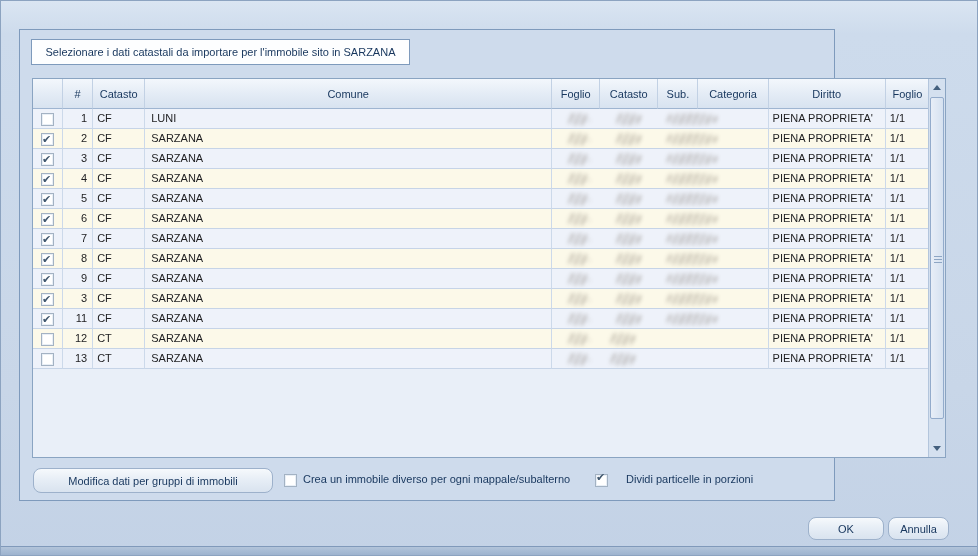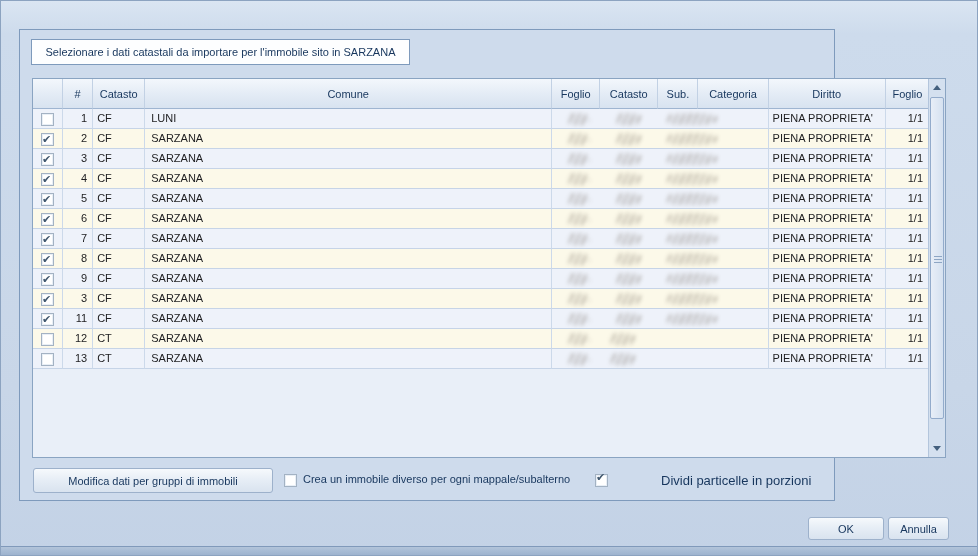--- a/index.html
+++ b/index.html
@@ -30,21 +30,21 @@
   td { height:20px; font-size:11px; line-height:19px; color:#1d1d1f;
     border-right:1px solid #ccd9ea; border-bottom:1px solid #c6d4e7;
     overflow:hidden; white-space:nowrap; }
   tr.row:nth-child(odd)  td { background:#eef2fa; }
   tr.row:nth-child(even) td { background:#fcf9e9; }
   .c0{width:30px}.c1{width:30px}.c2{width:52px}.c3{width:406px}.c4{width:48px}
   .c5{width:58px}.c6{width:40px}.c7{width:70px}.c8{width:117px}.c9{width:44px}
   td.num   { text-align:right; padding-right:5px; }
   td.txt   { text-align:left;  padding-left:4px; }
   td.com   { text-align:left;  padding-left:6px; }
-  td.quota { text-align:right; padding-right:6px; }
+  td.quota { text-align:right; padding-right:24px; }
   td.cbcell{ text-align:center; }
   td.redacted { position:relative; border-right:1px solid #ccd9ea; }
   .sm { position:absolute; top:4px; height:12px; border-radius:45%;
     background:repeating-linear-gradient(115deg, rgba(96,85,72,.85) 0 2px, rgba(250,248,240,0) 2px 6px);
     filter:blur(2.3px); opacity:.6; }
   .full .sm1{left:14px;width:24px} .full .sm2{left:62px;width:28px} .full .sm3{left:112px;width:54px}
   .partial .sm1{left:14px;width:24px} .partial .sm2{left:56px;width:28px}
   
   .cb { display:inline-block; width:13px; height:13px; background:#fff;
     border:1px solid #a3b2c3; box-shadow:inset 0 0 0 1px #e9eff6; position:relative; vertical-align:middle; }
@@ -58,27 +58,27 @@
   .tri-up { position:absolute; left:4px; top:6px; width:0; height:0;
     border-left:4px solid transparent; border-right:4px solid transparent; border-bottom:5px solid #44607e; }
   .tri-down { position:absolute; left:4px; top:6px; width:0; height:0;
     border-left:4px solid transparent; border-right:4px solid transparent; border-top:5px solid #44607e; }
   .sb-thumb { position:absolute; left:1px; top:18px; width:14px; height:322px;
     background:linear-gradient(90deg,#e8eef7,#d5e1f0); border:1px solid #93abcb; border-radius:2px; }
   .sb-grip { position:absolute; left:3px; top:158px; width:8px; height:8px;
     background:repeating-linear-gradient(180deg,#8ea6c4 0 1px, transparent 1px 3px); }
   
   .btn { background:linear-gradient(180deg,#f6f9fc 0%,#e7eef6 45%,#d9e3ef 100%);
-    border:1px solid #9db1cb; border-radius:3px; color:#17365d; font-size:11px;
+    border:1px solid #9db1cb; border-radius:8px; color:#17365d; font-size:11px;
     font-family:"Liberation Sans", sans-serif; cursor:default; }
   .modify-btn { position:absolute; left:13px; top:438px; width:240px; height:25px; }
   .chk1 { position:absolute; left:264px; top:444px; }
   .chk1-label { position:absolute; left:283px; top:443px; font-size:11px; color:#17365d; white-space:nowrap; }
   .chk2 { position:absolute; left:575px; top:444px; }
-  .chk2-label { position:absolute; left:629px; top:443px; font-size:13px; color:#17365d; white-space:nowrap;padding-left:12px; }
+  .chk2-label { position:absolute; left:594px; top:443px; font-size:11px; color:#17365d; white-space:nowrap;padding-left:12px; }
   
   .ok-btn      { position:absolute; left:807px; top:516px; width:76px; height:23px; }
   .cancel-btn  { position:absolute; left:887px; top:516px; width:61px; height:23px; }
   .bottom-band { position:absolute; left:0; bottom:0; width:100%; height:9px;
     background:linear-gradient(180deg,#b2c4da 0%,#9db3cf 100%); border-top:1px solid #8099ba; }
 </style>
 </head>
 <body>
 
 <div class="dialog">

